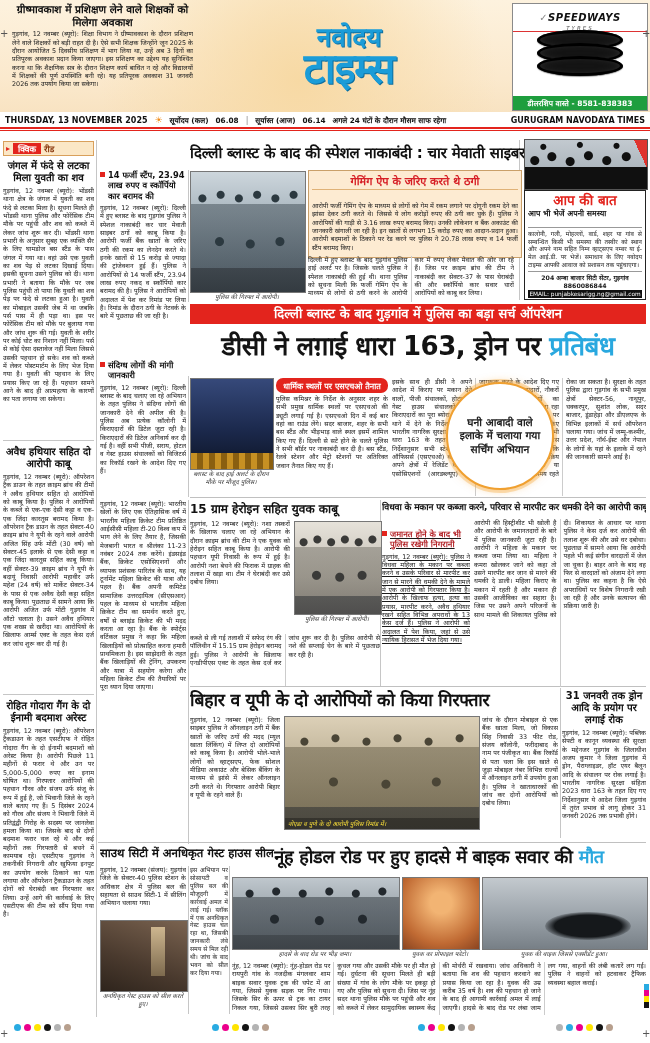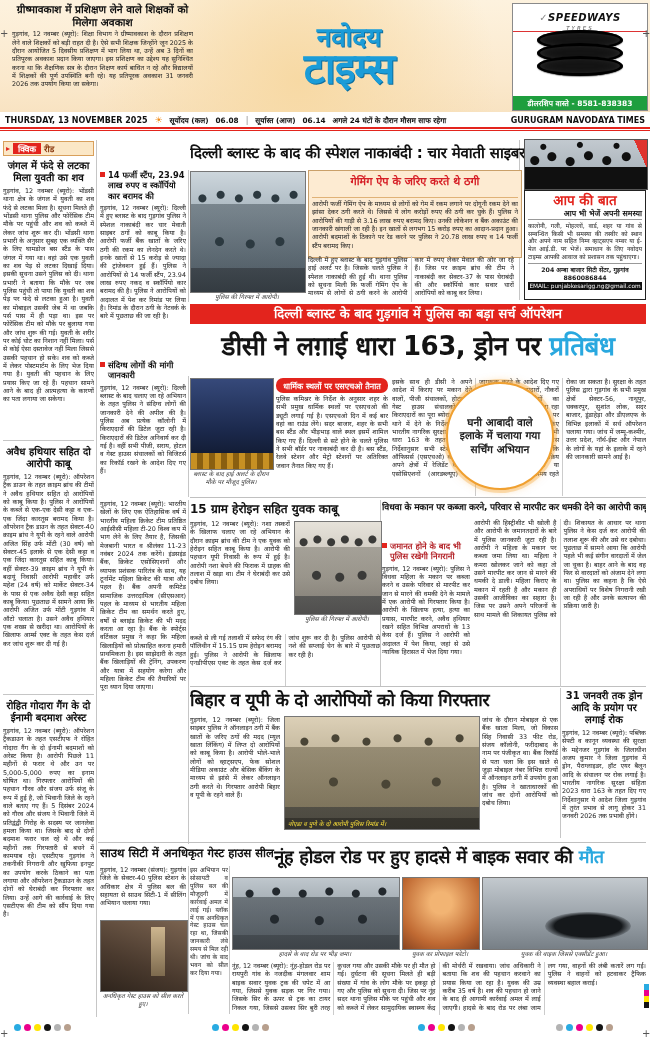--- a/index.html
+++ b/index.html
@@ -51,21 +51,21 @@
   .qr-h{font-size:10px;font-weight:800;line-height:1.2;text-align:center;margin:4px 0 3px 0;color:#111;}
   .qr-div{height:1px;background:#c6c6c6;margin:5px 0;}
   
   #top-head{left:190px;top:142px;width:396px;font-size:15px;font-weight:900;letter-spacing:-.2px;color:#111;}
   .accent-red{color:#e3241d;}
   .accent-blue{color:#29a8df;}
   .bullet-head{display:flex;gap:3px;font-size:8.3px;font-weight:800;line-height:1.25;color:#111;margin-bottom:3px;}
   .sq{flex:none;width:5px;height:5px;background:#e3241d;margin-top:2px;}
   #colA{left:100px;top:170px;width:86px;height:327px;overflow:hidden;}
   #gaming{left:308px;top:170px;width:206px;height:82px;background:#fdebd2;border:1px solid #caa06a;padding:2px 3px;overflow:hidden;}
-  #gaming .g-title{color:#d61f26;font-weight:900;font-size:11px;text-align:center;border-bottom:1px solid #e0b277;padding-bottom:9px;margin-bottom:2px;}
+  #gaming .g-title{color:#d61f26;font-weight:900;font-size:11px;text-align:center;border-bottom:1px solid #e0b277;padding-bottom:1px;margin-bottom:12px;}
   #extra{left:308px;top:256px;width:206px;height:46px;column-count:2;column-gap:7px;column-rule:1px solid #ccc;}
   
   .ph{position:absolute;border:1px solid #777;overflow:hidden;}
   .lineup::before{content:"";position:absolute;inset:0;background:
     radial-gradient(circle at 10% 22%, var(--h) 3.5px, transparent 4.5px),
     radial-gradient(circle at 26% 19%, var(--h) 3.5px, transparent 4.5px),
     radial-gradient(circle at 42% 22%, var(--h) 3.5px, transparent 4.5px),
     radial-gradient(circle at 58% 19%, var(--h) 3.5px, transparent 4.5px),
     radial-gradient(circle at 74% 22%, var(--h) 3.5px, transparent 4.5px),
     radial-gradient(circle at 90% 19%, var(--h) 3.5px, transparent 4.5px),
@@ -98,21 +98,21 @@
     radial-gradient(circle at 52% 32%, #101010 4px, transparent 5px),
     radial-gradient(circle at 67% 42%, #101010 4px, transparent 5px),
     radial-gradient(circle at 83% 34%, #101010 4px, transparent 5px),
     radial-gradient(circle at 15% 14%, #101010 2.5px, transparent 3.5px),
     radial-gradient(circle at 45% 10%, #101010 2.5px, transparent 3.5px),
     radial-gradient(circle at 75% 12%, #101010 2.5px, transparent 3.5px),
     linear-gradient(180deg, transparent 55%, #101010 55%),
     linear-gradient(180deg,#c2c9cf,#9fa9b1);}
   #aap{left:524px;top:190px;width:122px;height:110px;border:1.5px solid #222;background:#fff;padding:2px 3px;box-sizing:border-box;overflow:hidden;}
   #aap .a-title{color:#e3241d;font-weight:900;font-size:13.5px;text-align:center;line-height:1.1;}
-  #aap .a-sub{font-weight:800;font-size:7.8px;text-align:right;border-bottom:1px solid #999;padding-bottom:1px;margin-bottom:2px;}
+  #aap .a-sub{font-weight:800;font-size:7.8px;text-align:left;border-bottom:1px solid #999;padding-bottom:9px;margin-bottom:2px;}
   #aap .a-body{font-size:6.1px;line-height:1.28;text-align:justify;}
   #aap .a-addr{font-size:6.2px;font-weight:800;text-align:center;border-top:1px solid #999;margin-top:2px;padding-top:1px;}
   #aap .a-mail{background:#111;color:#fff;font-size:5.8px;text-align:center;padding:1px 0;margin-top:1px;}
   
   #banner{left:190px;top:304px;width:456px;height:20px;background:#e3241d;color:#fff;font-weight:800;
     font-size:13px;text-align:center;line-height:20px;white-space:nowrap;overflow:hidden;}
   #bighead{left:190px;top:327px;width:456px;font-size:26px;font-weight:900;letter-spacing:-.5px;
     text-align:center;white-space:nowrap;color:#131313;}
   #subbox{left:276px;top:378px;width:112px;height:118px;overflow:hidden;}
   #subbox .sb-title{background:#e3241d;color:#fff;border-radius:7px;font-weight:800;font-size:8px;
@@ -122,21 +122,21 @@
     border:2px solid #f0a030;box-shadow:0 0 0 3px rgba(246,169,59,.35), 0 0 8px rgba(246,169,59,.5);
     display:flex;align-items:center;justify-content:center;text-align:center;
     font-size:10.5px;font-weight:800;line-height:1.25;color:#222;padding:8px;box-sizing:border-box;}
   
   #indusind{left:100px;top:500px;width:86px;height:344px;overflow:hidden;}
   .mid-h{font-size:9.5px;font-weight:800;line-height:1.2;text-align:center;color:#111;margin-bottom:3px;}
   #heroin-head{left:190px;top:500px;width:190px;font-size:12px;font-weight:900;color:#111;}
   #heroin-left{left:190px;top:520px;width:100px;height:110px;}
   #heroin-bottom{left:190px;top:634px;width:190px;height:52px;column-count:2;column-gap:7px;column-rule:1px solid #ccc;}
   #widow-head{left:382px;top:500px;width:264px;font-size:9px;font-weight:900;letter-spacing:-.2px;color:#111;}
-  #widow-bullet{left:382px;top:541px;width:88px;height:170px;overflow:hidden;}
+  #widow-bullet{left:382px;top:529px;width:88px;height:170px;overflow:hidden;text-decoration:underline;}
   #widow-bullet .bullet-head{color:#b5262b;}
   #widow-body{left:474px;top:519px;width:172px;height:168px;column-count:2;column-gap:7px;column-rule:1px solid #ccc;}
   
   #bihar-head{left:190px;top:687px;width:368px;font-size:17.5px;font-weight:900;letter-spacing:-.3px;color:#111;}
   #bihar-left{left:190px;top:716px;width:90px;height:128px;}
   #bihar-right{left:482px;top:716px;width:76px;height:128px;}
   
   #drone{left:562px;top:690px;width:84px;height:148px;overflow:hidden;}
   
   #south-head{left:100px;top:845px;width:218px;font-size:11.5px;font-weight:900;color:#111;}

